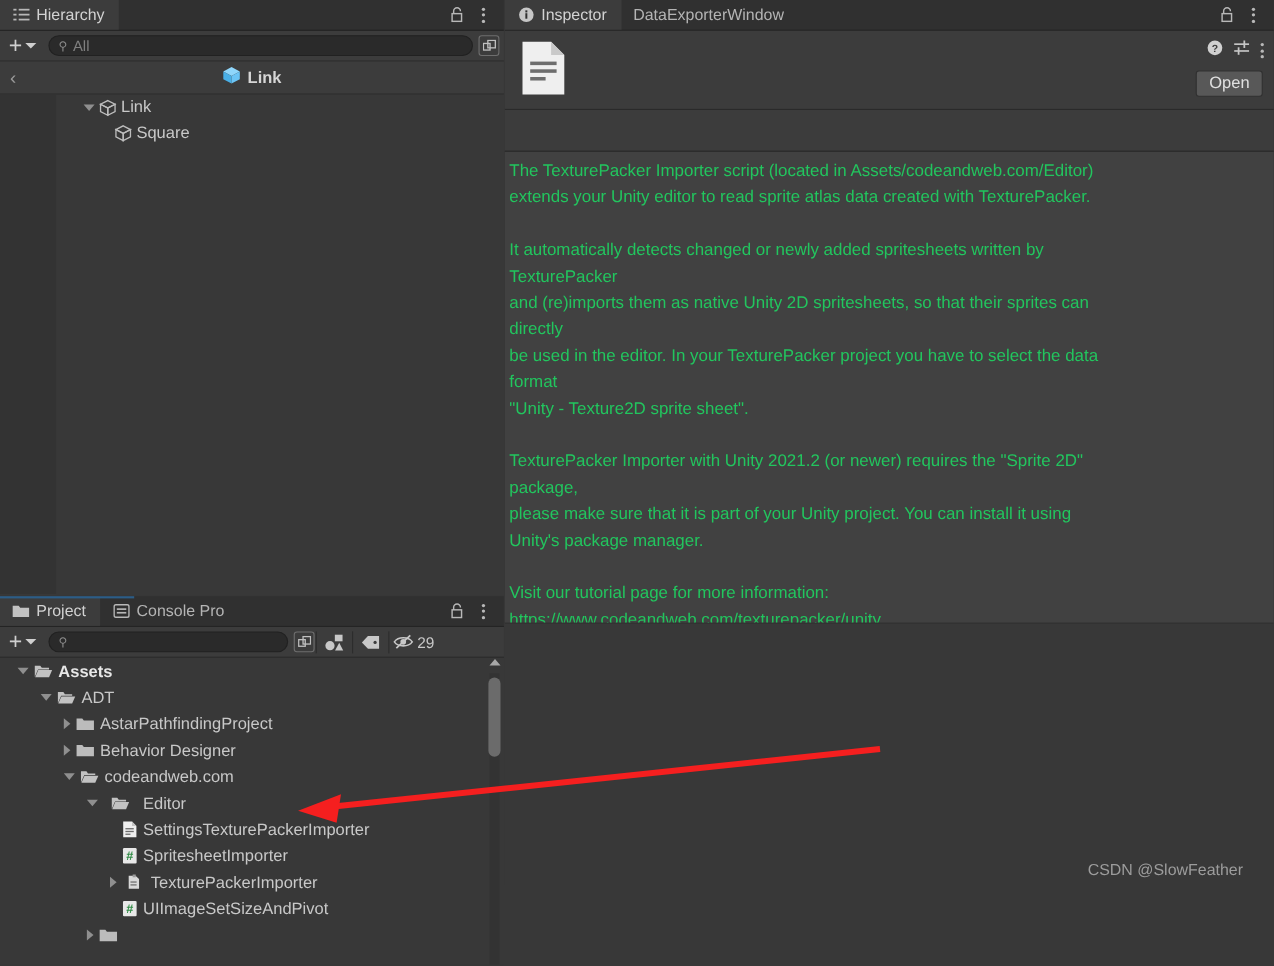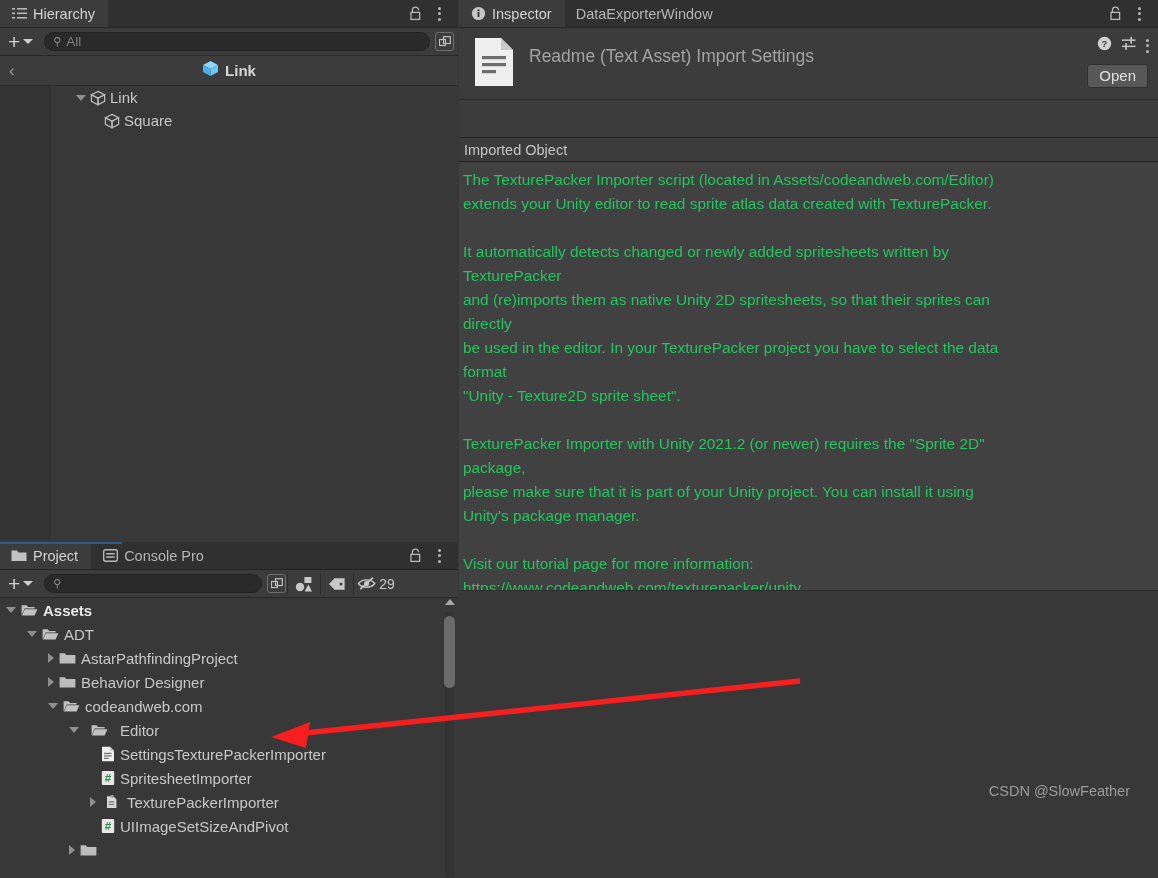--- a/index.html
+++ b/index.html
@@ -108,21 +108,21 @@
     padding:6px 4px 6px 4px; white-space:pre-wrap; height:429px; overflow:hidden;
     border-bottom:1px solid #2e2e2e;
   }
   .insp-blank { background:#383838; flex:1; }
 
   
   #project { left:0; top:542px; width:458px; height:336px; }
   #project .tree {
     height:calc(336px - 28px - 29px); position:relative; overflow:hidden;
   }
-  .prow { display:flex; height:24px; font-size:15px; color:#c8c8c8; position:relative; }
+  .prow { display:flex; height:24px; font-size:15px; color:#c8c8c8; position:relative;padding-left:10px; }
   .prow.selected { background:#2c5d87; color:#ffffff; }
   .prow.bold { color:#e8e8e8; font-weight:bold; }
   .pname { white-space:nowrap; }
   .ic { flex:none; display:inline-flex; align-items:center; justify-content:center; }
 
   
   .vscroll { position:absolute; right:2px; top:0; width:14px; bottom:0; }
   .vscroll .track { position:absolute; top:14px; bottom:0; left:3px; width:9px; background:#333333; }
   .vscroll .up { position:absolute; top:1px; left:3px; width:0;height:0;
     border-left:5px solid transparent;border-right:5px solid transparent;border-bottom:6px solid #a8a8a8;}
@@ -269,21 +269,20 @@
     <div class="insp-header">
       <span class="doc-icon-lg">
         <svg width="42" height="50" viewBox="0 0 42 50">
           <path d="M2 1 H28 L40 13 V49 H2 Z" fill="#efefef"></path>
           <path d="M28 1 L40 13 H28 Z" fill="#c9c9c9"></path>
           <rect x="9" y="19" width="24" height="3.2" fill="#6d6d6d"></rect>
           <rect x="9" y="26" width="24" height="3.2" fill="#6d6d6d"></rect>
           <rect x="9" y="33" width="14" height="3.2" fill="#6d6d6d"></rect>
         </svg>
       </span>
-      <span class="insp-title">Readme (Text Asset) Import Settings</span>
 
       <span class="insp-icons">
         <span>
           <svg width="15" height="15" viewBox="0 0 15 15">
             <circle cx="7.5" cy="7.5" r="6.7" fill="#d0d0d0"></circle>
             <text x="7.5" y="11.2" font-size="9.5" font-family="Liberation Sans, sans-serif" font-weight="bold" fill="#3c3c3c" text-anchor="middle">?</text>
           </svg>
         </span>
         <span>
           <svg width="16" height="15" viewBox="0 0 16 15">
@@ -300,21 +299,20 @@
               <i></i>
             </span>
         </span>
       </span>
 
       <button class="open-btn">Open</button>
     </div>
 
     <div class="insp-strip"></div>
 
-    <div class="imported-label">Imported Object</div>
 
     <div class="readme-body">The TexturePacker Importer script (located in Assets/codeandweb.com/Editor)
 extends your Unity editor to read sprite atlas data created with TexturePacker.
 
 It automatically detects changed or newly added spritesheets written by
 TexturePacker
 and (re)imports them as native Unity 2D spritesheets, so that their sprites can
 directly
 be used in the editor. In your TexturePacker project you have to select the data
 format

